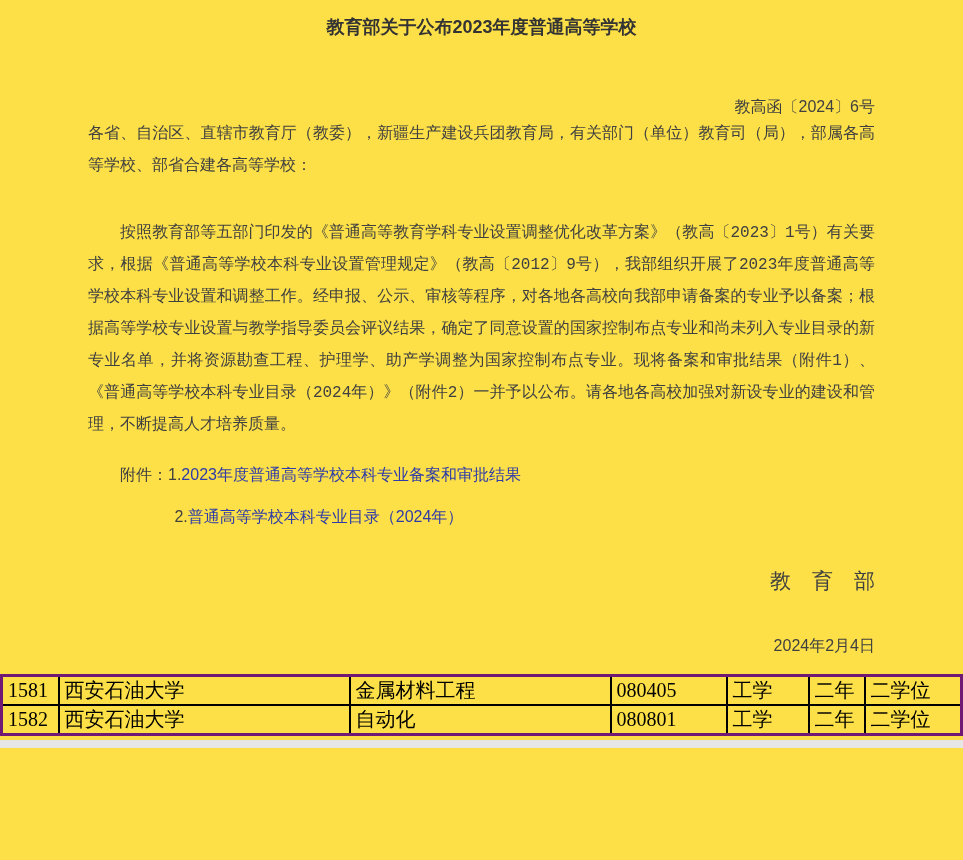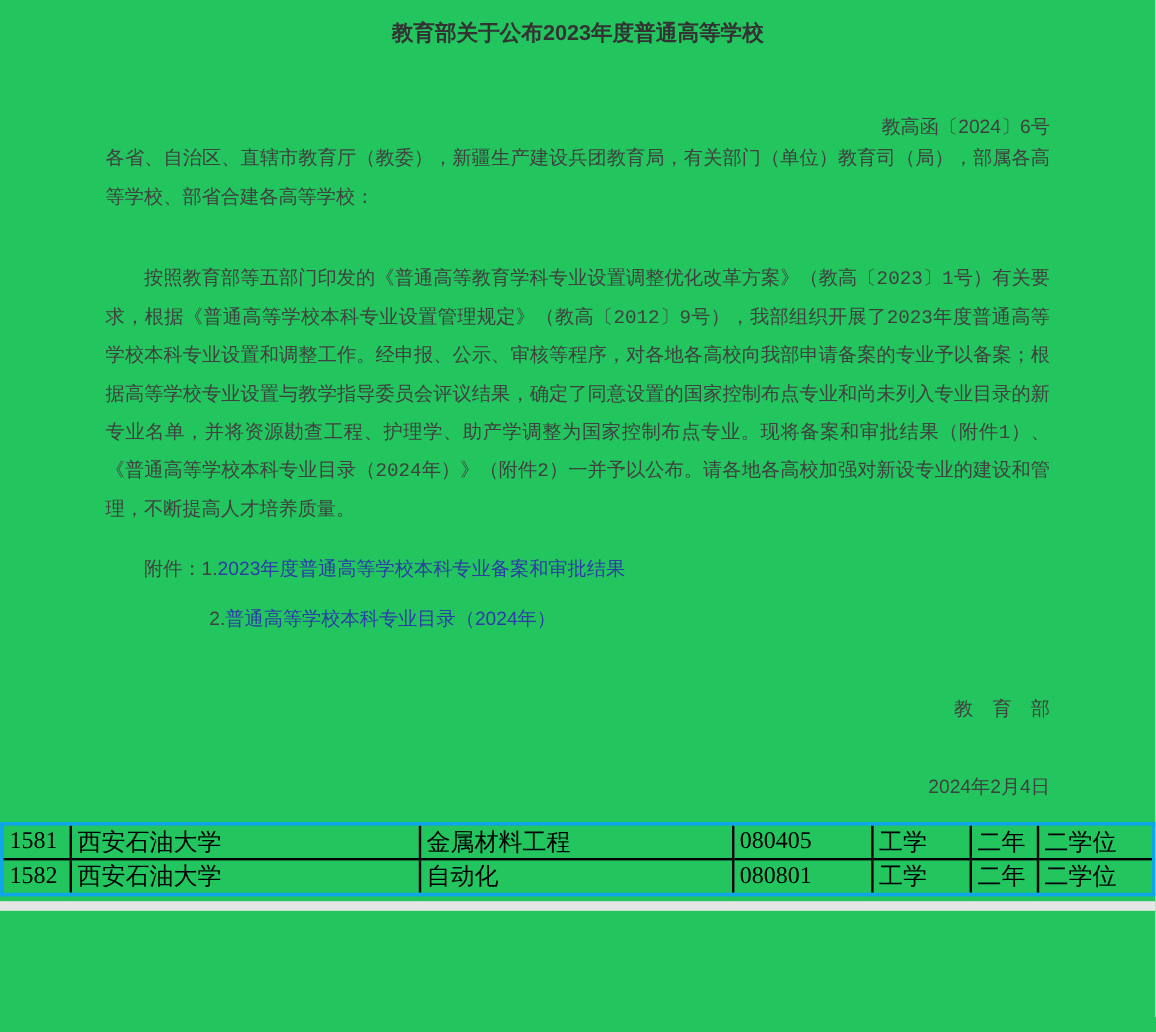--- a/index.html
+++ b/index.html
@@ -1,34 +1,34 @@
 <!DOCTYPE html>
 <html><head>
 <meta charset="utf-8">
 <style>
   html,body{margin:0;padding:0;background:#fff;}
   .page{
-    width:963px;height:860px;background:#22c55e;overflow:hidden;position:relative;
+    width:963px;height:860px;background:#fde047;overflow:hidden;position:relative;
     font-family:"Liberation Sans","DejaVu Sans",sans-serif;color:#404040;
   }
   .doc{padding:11px 88px 0 88px;}
   .title{text-align:center;font-weight:bold;font-size:18px;line-height:32px;color:#333333;}
   .docnum{text-align:right;font-size:16px;line-height:20px;margin-top:54px;color:#404040;}
   .salutation{font-size:16px;line-height:32px;text-align:justify;}
   .body-para{font-size:16px;line-height:32px;margin-top:36px;text-align:justify;text-indent:2em;font-family:Liberation Mono, monospace;}
   .attach-1{margin-top:22px;font-size:16px;line-height:24px;padding-left:2em;}
   .attach-2{margin-top:18px;font-size:16px;line-height:24px;padding-left:5.4em;}
   .attach-num{color:#404040;}
   a.doc-link{color:#2e3ba8;text-decoration:none;cursor:pointer;}
-  .signer{text-align:right;font-size:16px;line-height:24px;margin-top:51px;}
+  .signer{text-align:right;font-size:21px;line-height:24px;margin-top:40px;}
   .date{text-align:right;font-size:16px;line-height:24px;margin-top:41px;}
   table.result-table{
     width:963px;border-collapse:collapse;margin-top:16px;table-layout:fixed;
     font-family:"Liberation Serif","DejaVu Serif",serif;font-size:20px;color:#000;
-    border:3px solid #0ea5e9;
+    border:3px solid #701a75;
   }
   table.result-table td{
     border:2px solid #000;height:27px;padding:0 2px 0 5px;
     overflow:hidden;white-space:nowrap;vertical-align:middle;
   }
   td.c-num{padding-left:4px;}
   .bottom-strip{width:963px;height:8px;margin-top:4px;background:#e6e6e6;}
 </style>
 </head>
 <body>

